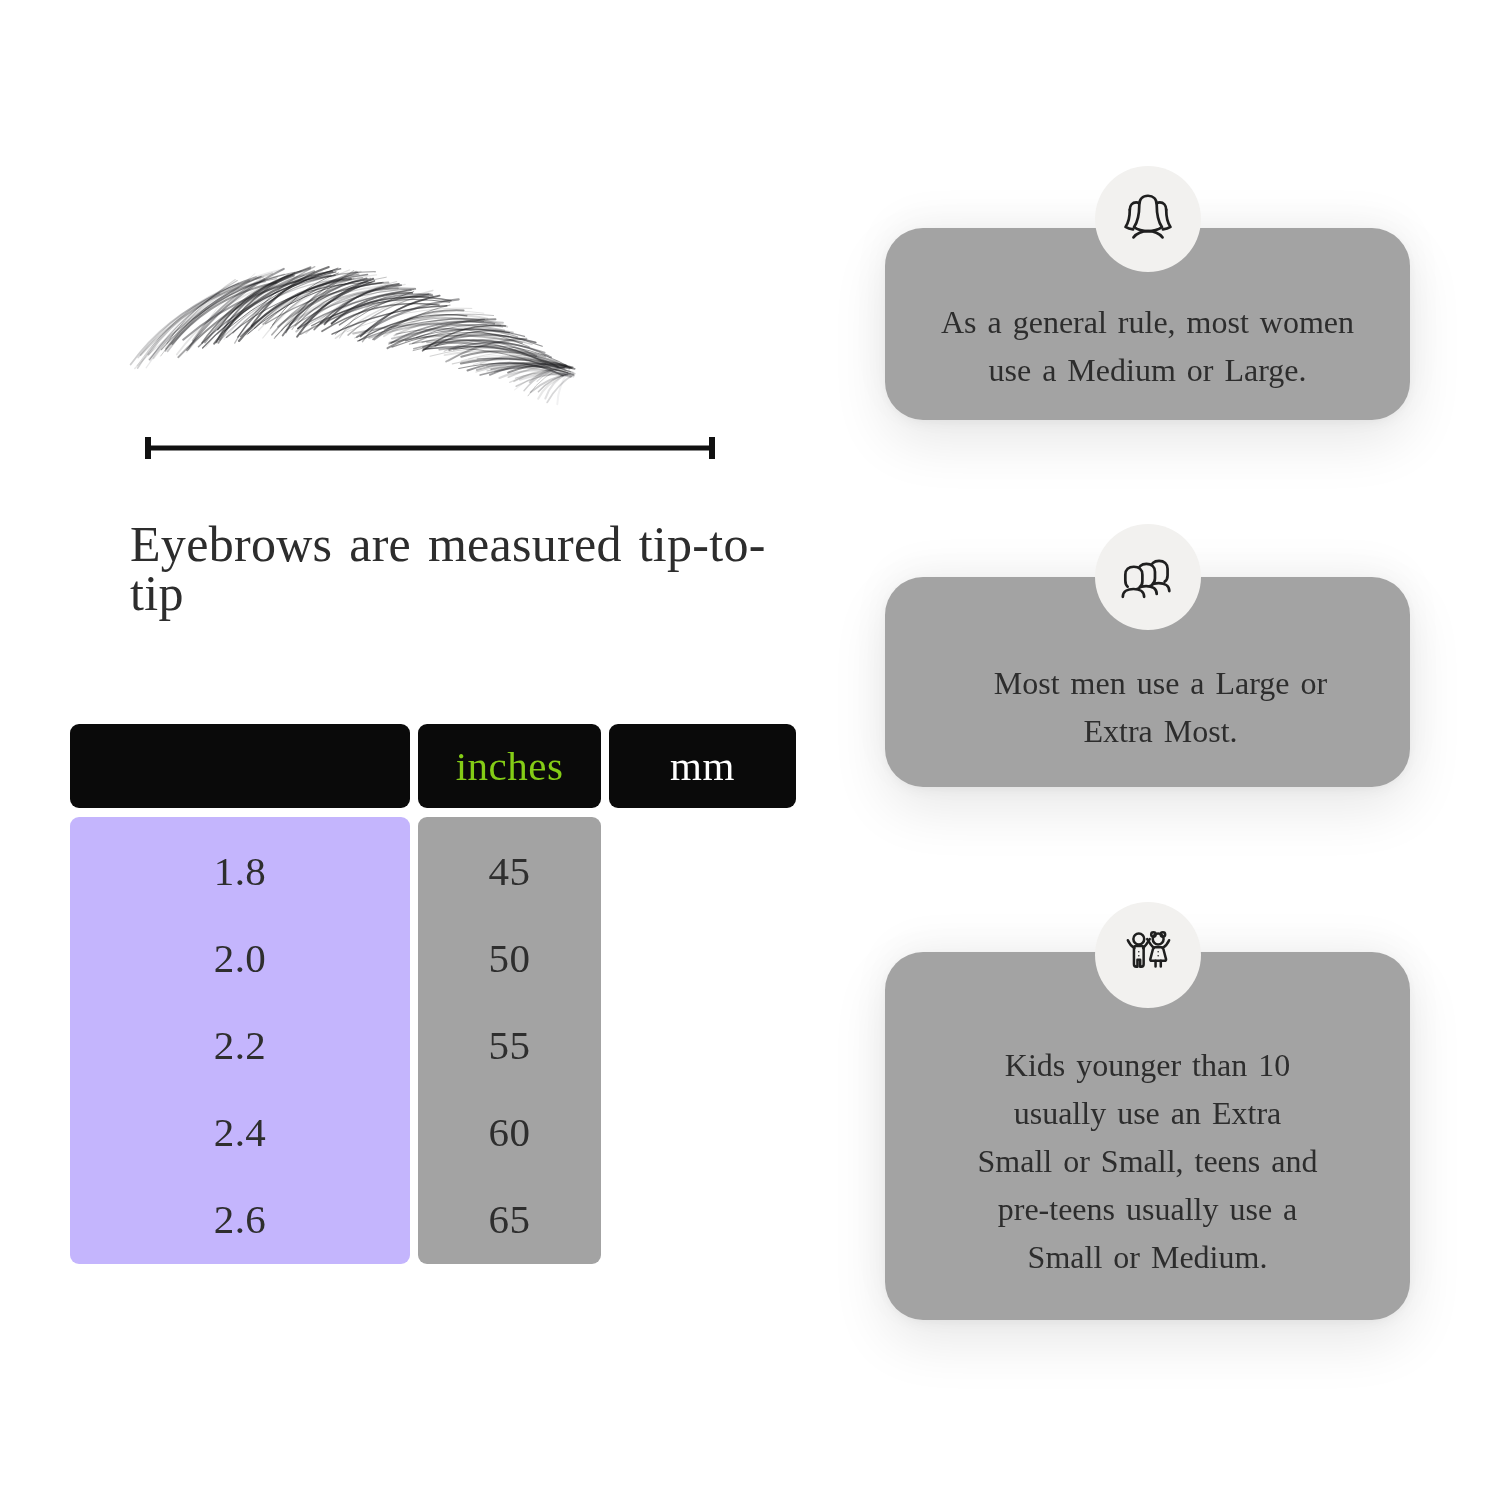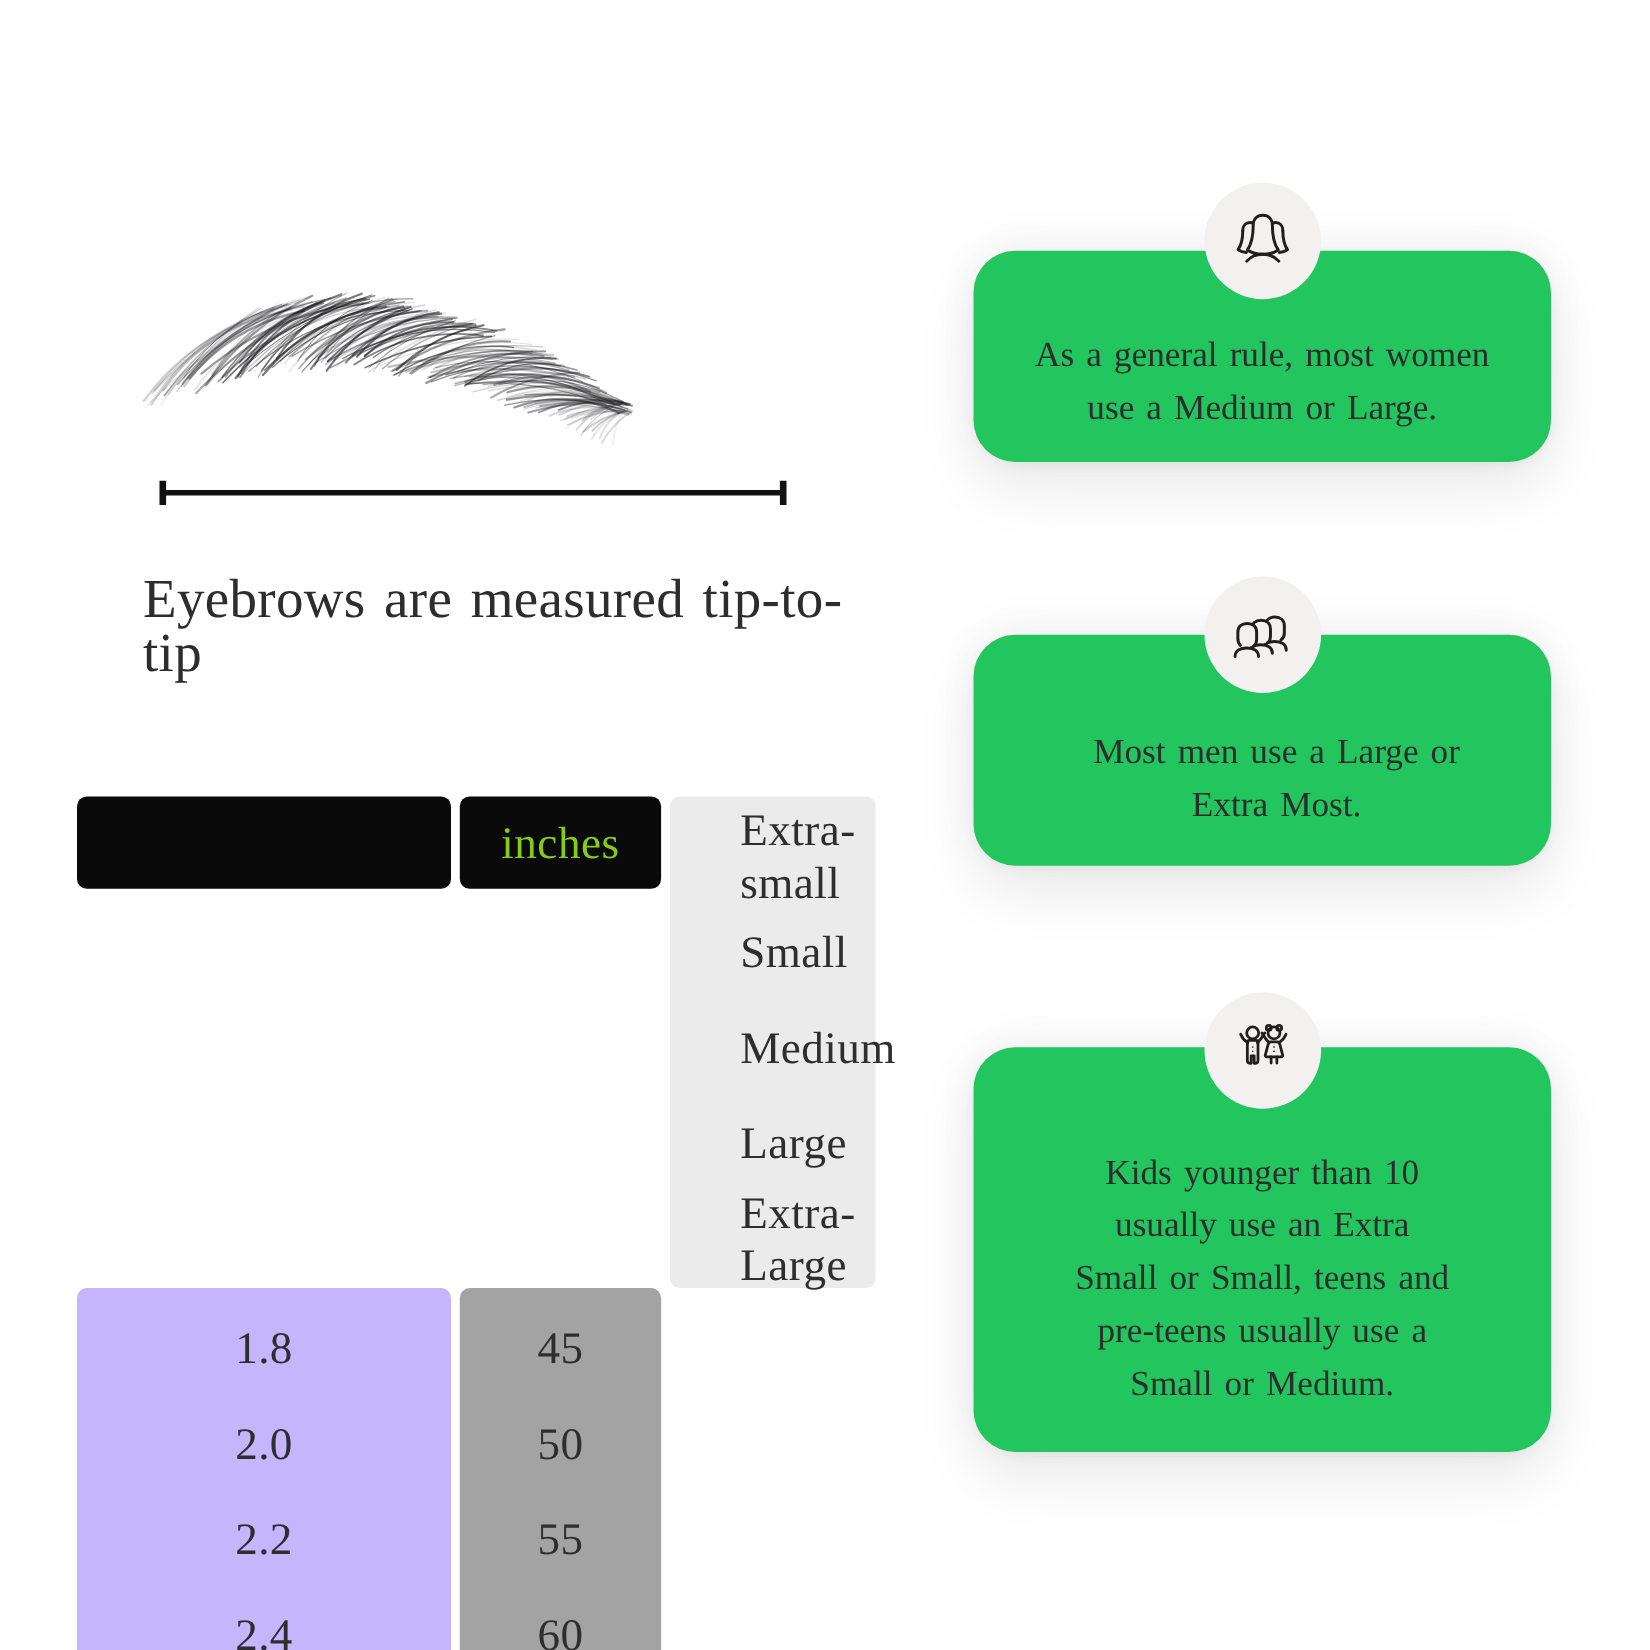--- a/index.html
+++ b/index.html
@@ -24,21 +24,21 @@
     height:84px;border-radius:9px;margin-bottom:9px;
     display:flex;align-items:center;justify-content:center;
     font-size:41px;letter-spacing:.5px;
   }
   .bodycol{border-radius:9px;height:447px;padding-top:10px;box-sizing:border-box;}
   .cell{height:87px;display:flex;align-items:center;font-size:41px;letter-spacing:.4px;}
   .col-labels .cell{justify-content:flex-start;padding-left:64px;}
   .col-num .cell{justify-content:center;}
   
   .card{
-    position:absolute;left:885px;width:525px;background:#22c55e;border-radius:38px;
+    position:absolute;left:885px;width:525px;background:#a3a3a3;border-radius:38px;
     box-shadow:0 22px 55px rgba(0,0,0,.095),0 3px 10px rgba(0,0,0,.035),0 -12px 40px rgba(0,0,0,.04);
   }
   .card.c1{top:228px;height:192px;}
   .card.c2{top:577px;height:210px;}
   .card.c3{top:952px;height:368px;}
   .icon-circle{
     position:absolute;left:50%;transform:translateX(-50%);
     width:106px;height:106px;border-radius:50%;background:#f2f1ef;
     display:flex;align-items:center;justify-content:center;
   }
@@ -251,28 +251,22 @@
     <line x1="568" y1="3" x2="568" y2="25" stroke="#111111" stroke-width="6"></line>
   </svg>
 
   <div class="caption">
     <span>Eyebrows are measured tip-to-tip</span>
   </div>
 
   <div class="size-table">
     <div class="hdr" style="background:#0a0a0a;color:#ffffff;"></div>
     <div class="hdr" style="background:#0a0a0a;color:#84cc16;">inches</div>
-
-    <div class="bodycol col-labels" style="background:#ebebeb;">
-      <div class="cell">Extra-small</div>
-      <div class="cell">Small</div>
-      <div class="cell">Medium</div>
-      <div class="cell">Large</div>
-      <div class="cell">Extra-Large</div>
-    </div>
+    <div class="hdr" style="background:#0a0a0a;color:#ffffff;">mm</div>
+
     <div class="bodycol col-num" style="background:#c4b5fd;">
       <div class="cell">1.8</div>
       <div class="cell">2.0</div>
       <div class="cell">2.2</div>
       <div class="cell">2.4</div>
       <div class="cell">2.6</div>
     </div>
     <div class="bodycol col-num" style="background:#a3a3a3;">
       <div class="cell">45</div>
       <div class="cell">50</div>

